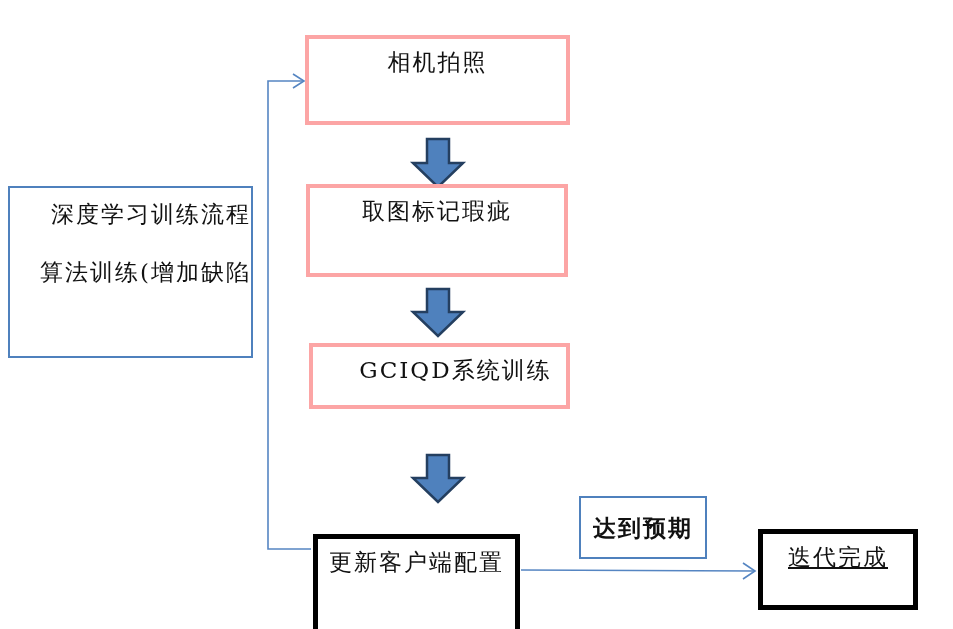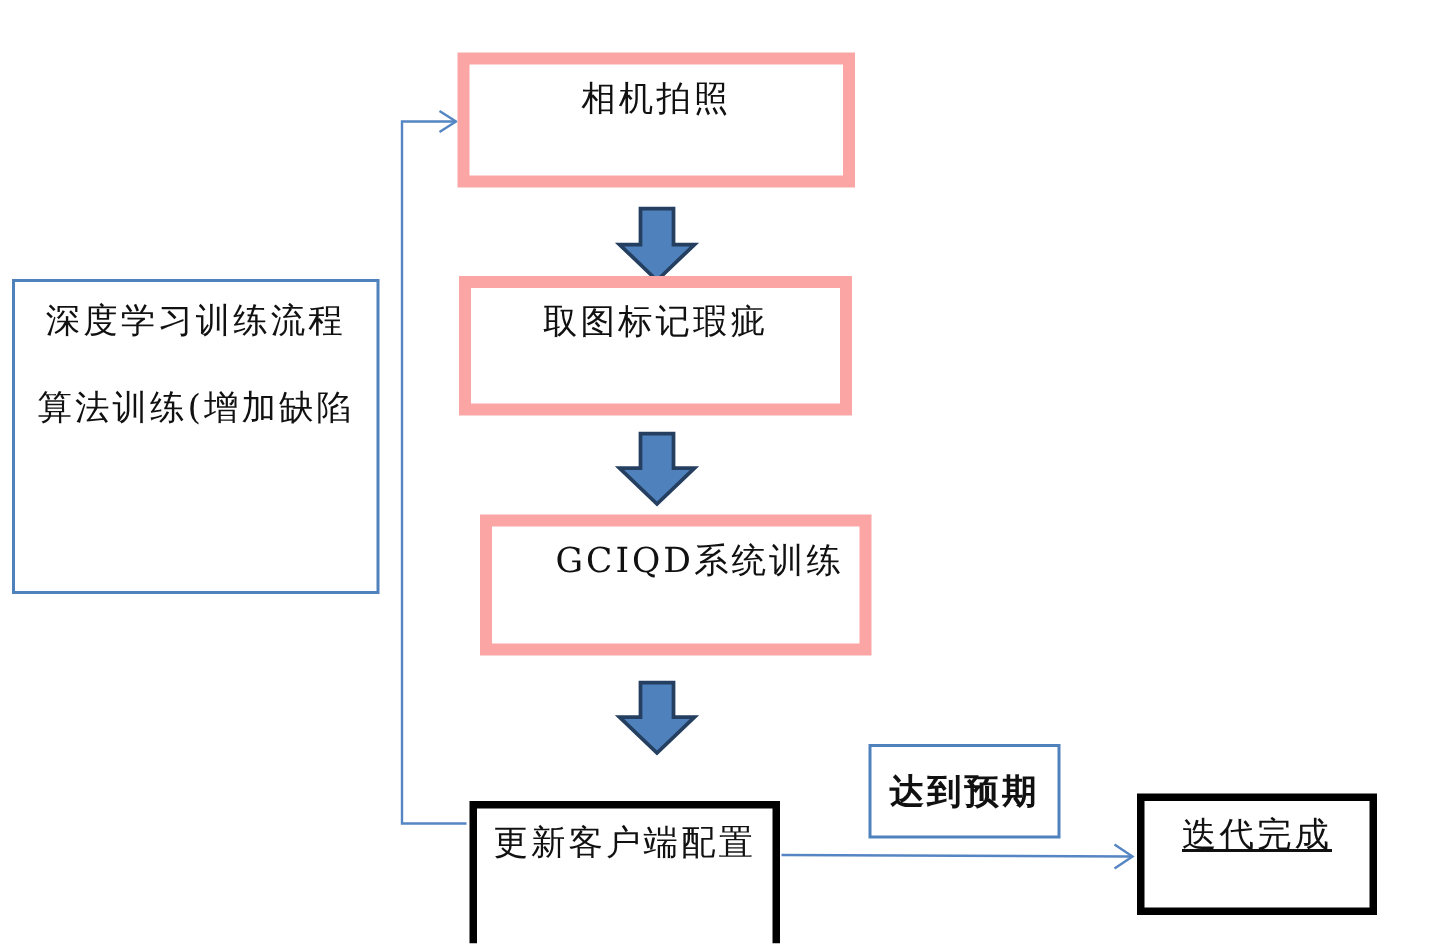--- a/index.html
+++ b/index.html
@@ -26,21 +26,21 @@
   .box {
     position: absolute;
     box-sizing: border-box;
     background: #ffffff;
     text-align: center;
     font-size: 23px;
     letter-spacing: 2px;
     line-height: 30px;
   }
   .box-black {
-    border: 8px solid #fca5a5;
+    border: 4px solid #fca5a5;
     padding-top: 8px;
   }
   .box-black-thick {
     border: 5px solid #000000;
     padding-top: 8px;
   }
   .box-blue {
     border: 2px solid #4f81bd;
   }
   .box-flex-center {
@@ -69,34 +69,34 @@
     <polyline points="293,74 304,81 293,88" fill="none" stroke="#5585c2" stroke-width="1.6"></polyline>
 
     <line x1="521" y1="570" x2="754" y2="571" stroke="#5585c2" stroke-width="1.6"></line>
     <polyline points="743,563 755,571 743,579" fill="none" stroke="#5585c2" stroke-width="1.6"></polyline>
 
     <polygon points="427,139 449,139 449,163 463,163 438,187 413,163 427,163" fill="#4f81bd" stroke="#243f60" stroke-width="2.5"></polygon>
     <polygon points="427,289 449,289 449,312 463,312 438,336 413,312 427,312" fill="#4f81bd" stroke="#243f60" stroke-width="2.5"></polygon>
     <polygon points="427,455 449,455 449,478 463,478 438,502 413,478 427,478" fill="#4f81bd" stroke="#243f60" stroke-width="2.5"></polygon>
   </svg>
 
-  <div class="box box-blue note-box" style="left:8px; top:186px; width:245px; height:210px;">
+  <div class="box box-blue note-box" style="left:8px; top:186px; width:245px; height:172px;text-align:right;">
     <div class="note-line">深度学习训练流程</div>
     <div class="note-line note-gap">算法训练(增加缺陷</div>
   </div>
 
   <div class="box box-black" style="left:305px; top:35px; width:265px; height:90px;">
     <span>相机拍照</span>
   </div>
 
   <div class="box box-black" style="left:306px; top:184px; width:262px; height:93px;text-align:center;">
     <span>取图标记瑕疵</span>
   </div>
 
-  <div class="box box-black" style="left:320px; top:343px; width:261px; height:94px;padding-left:32px;">
+  <div class="box box-black" style="left:309px; top:343px; width:261px; height:66px;padding-left:32px;">
     <span>GCIQD系统训练</span>
   </div>
 
   <div class="box box-black-thick" style="left:313px; top:510px; width:207px; height:112px;margin-top:24px;">
     <div>更新客户端配置</div>
   </div>
 
   <div class="box box-blue box-flex-center" style="left:579px; top:496px; width:128px; height:63px;font-weight:bold;">
     <span>达到预期</span>
   </div>

